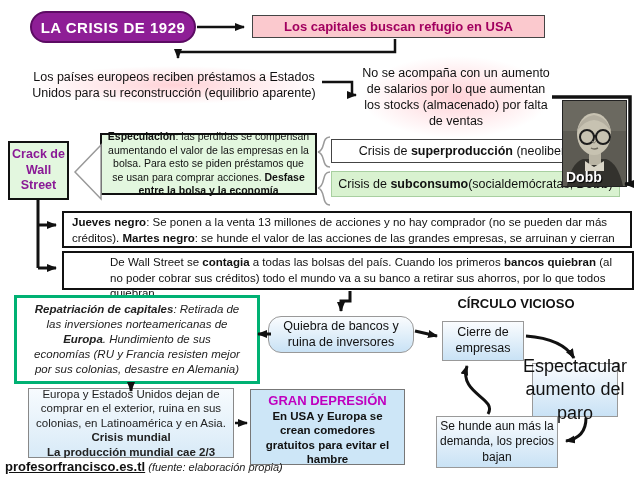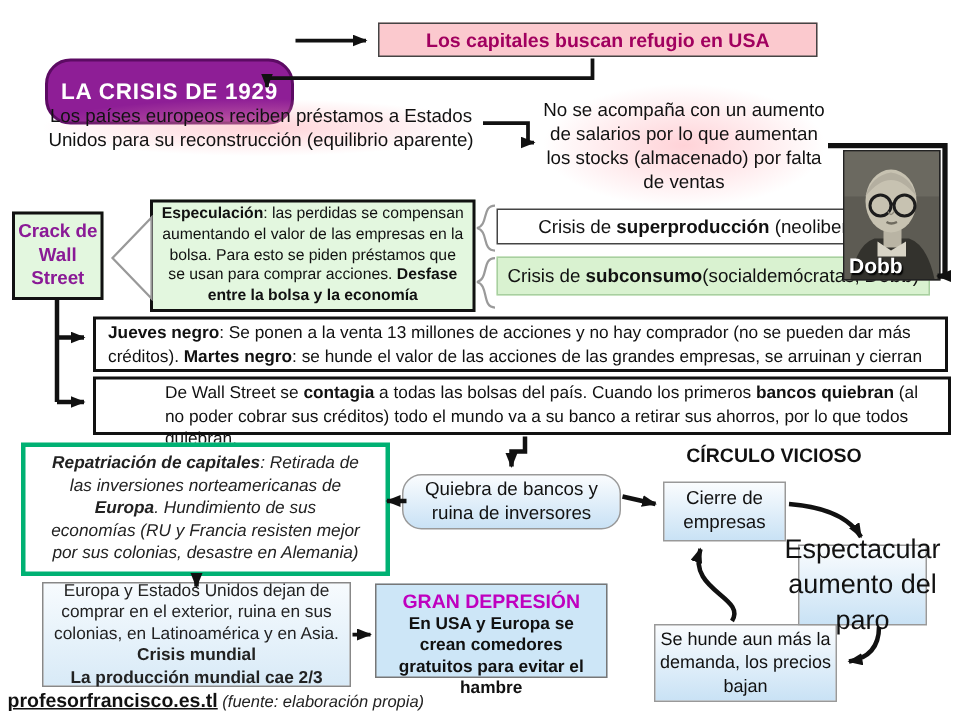--- a/index.html
+++ b/index.html
@@ -1,32 +1,32 @@
 <!DOCTYPE html>
 <html style="--title_bg: #8e1e96; --title_text: #ffffff; --capitales_bg: #fbc9ce; --capitales_text: #a1005f; --green_bg: #e3f7df; --crack_text: #8a1a96; --repatriacion_border: #00b173; --blue_box_from: #fafcfe; --blue_box_to: #c9e2f5; --gran_bg: #cde6f7; --gran_title: #bf00bf; --arrow: #111111;"><head>
 <meta charset="utf-8">
 <style>
   html,body{margin:0;padding:0;background:#fff;font-family:"Liberation Sans",sans-serif;}
   #stage{position:relative;width:639px;height:479px;background:#fff;overflow:hidden;}
   .abs{position:absolute;box-sizing:border-box;}
   .ctr{display:flex;align-items:center;justify-content:center;text-align:center;}
 
-  .title-box{left:30px;top:11px;width:166px;height:44px;background:var(--title_bg);
+  .title-box{left:30px;top:11px;width:166px;height:32px;background:var(--title_bg);
     border:2px solid #5c0b63;border-radius:17px;color:var(--title_text);
-    font-weight:bold;font-size:15px;letter-spacing:.5px;margin-top:28px;}
+    font-weight:bold;font-size:15px;letter-spacing:.5px;}
   .capitales-box{left:252px;top:15px;width:293px;height:23px;background:var(--capitales_bg);
     border:1px solid #444;color:var(--capitales_text);font-weight:bold;font-size:13px;}
 
   .hl{background:radial-gradient(closest-side,rgba(255,166,176,.50),rgba(255,166,176,0));}
   .prestamos{left:28px;top:66px;width:292px;height:38px;font-size:12.5px;line-height:1.3;color:#111;}
   .salarios{left:362px;top:56px;width:188px;height:82px;font-size:12.5px;line-height:1.28;color:#111;}
 
   .crack-box{left:8px;top:141px;width:61px;height:59px;background:var(--green_bg);
     border:2px solid #111;color:var(--crack_text);font-weight:bold;font-size:12.5px;line-height:1.25;}
-  .espec-box{left:100px;top:133px;width:217px;height:75px;background:var(--green_bg);
+  .espec-box{left:100px;top:133px;width:217px;height:62px;background:var(--green_bg);
     border:2px solid #111;font-size:10.5px;line-height:1.3;color:#111;padding:3px 5px;}
 
   .super-box{left:331px;top:139px;width:289px;height:24px;background:#fff;border:1px solid #444;
     font-size:12.5px;color:#111;white-space:nowrap;overflow:hidden;}
   .subcon-box{left:331px;top:171px;width:289px;height:26px;background:#d9f2d0;border:1px solid #a8cfa0;
     font-size:12.5px;color:#111;white-space:nowrap;overflow:hidden;}
 
   .photo{left:562px;top:100px;width:65px;height:87px;border:1px solid #222;background:#62605a;}
   .photo-label{position:absolute;left:3px;bottom:1px;color:#fff;font-weight:bold;font-size:14px;
     text-shadow:1px 1px 1px #000;}
@@ -42,21 +42,21 @@
     border:1px solid #999;color:#111;}
   .quiebra-box{left:268px;top:316px;width:146px;height:37px;font-size:12.5px;line-height:1.25;border-radius:13px;}
   .cierre-box{left:442px;top:321px;width:82px;height:40px;font-size:12.5px;line-height:1.25;}
   .paro-box{left:532px;top:363px;width:86px;height:54px;font-size:18px;line-height:1.3;}
   .demanda-box{left:436px;top:416px;width:122px;height:52px;font-size:12px;line-height:1.3;}
 
   .circulo{left:445px;top:296px;width:142px;font-weight:bold;font-size:13px;color:#111;text-align:center;}
 
   .europa-box{left:28px;top:388px;width:206px;height:70px;font-size:11.5px;line-height:1.27;
     background:linear-gradient(180deg,#f7fbfe,#d8eaf7);border:1px solid #888;color:#222;}
-  .gran-box{left:250px;top:389px;width:155px;height:63px;background:var(--gran_bg);
+  .gran-box{left:250px;top:389px;width:155px;height:76px;background:var(--gran_bg);
     border:1px solid #777;padding:3px 6px;}
   .gran-title{color:var(--gran_title);font-weight:bold;font-size:13px;text-align:center;}
   .gran-body{color:#111;font-weight:bold;font-size:11.5px;line-height:1.25;text-align:center;margin-top:1px;}
 
   .footer{left:5px;top:459px;font-size:12px;color:#111;white-space:nowrap;}
   .footer .site{font-weight:bold;font-size:13px;text-decoration:underline;}
   .footer .src{font-size:11px;font-style:italic;color:#222;}
 
   #wires{position:absolute;left:0;top:0;width:639px;height:479px;pointer-events:none;z-index:5;}
   b{font-weight:bold;}

